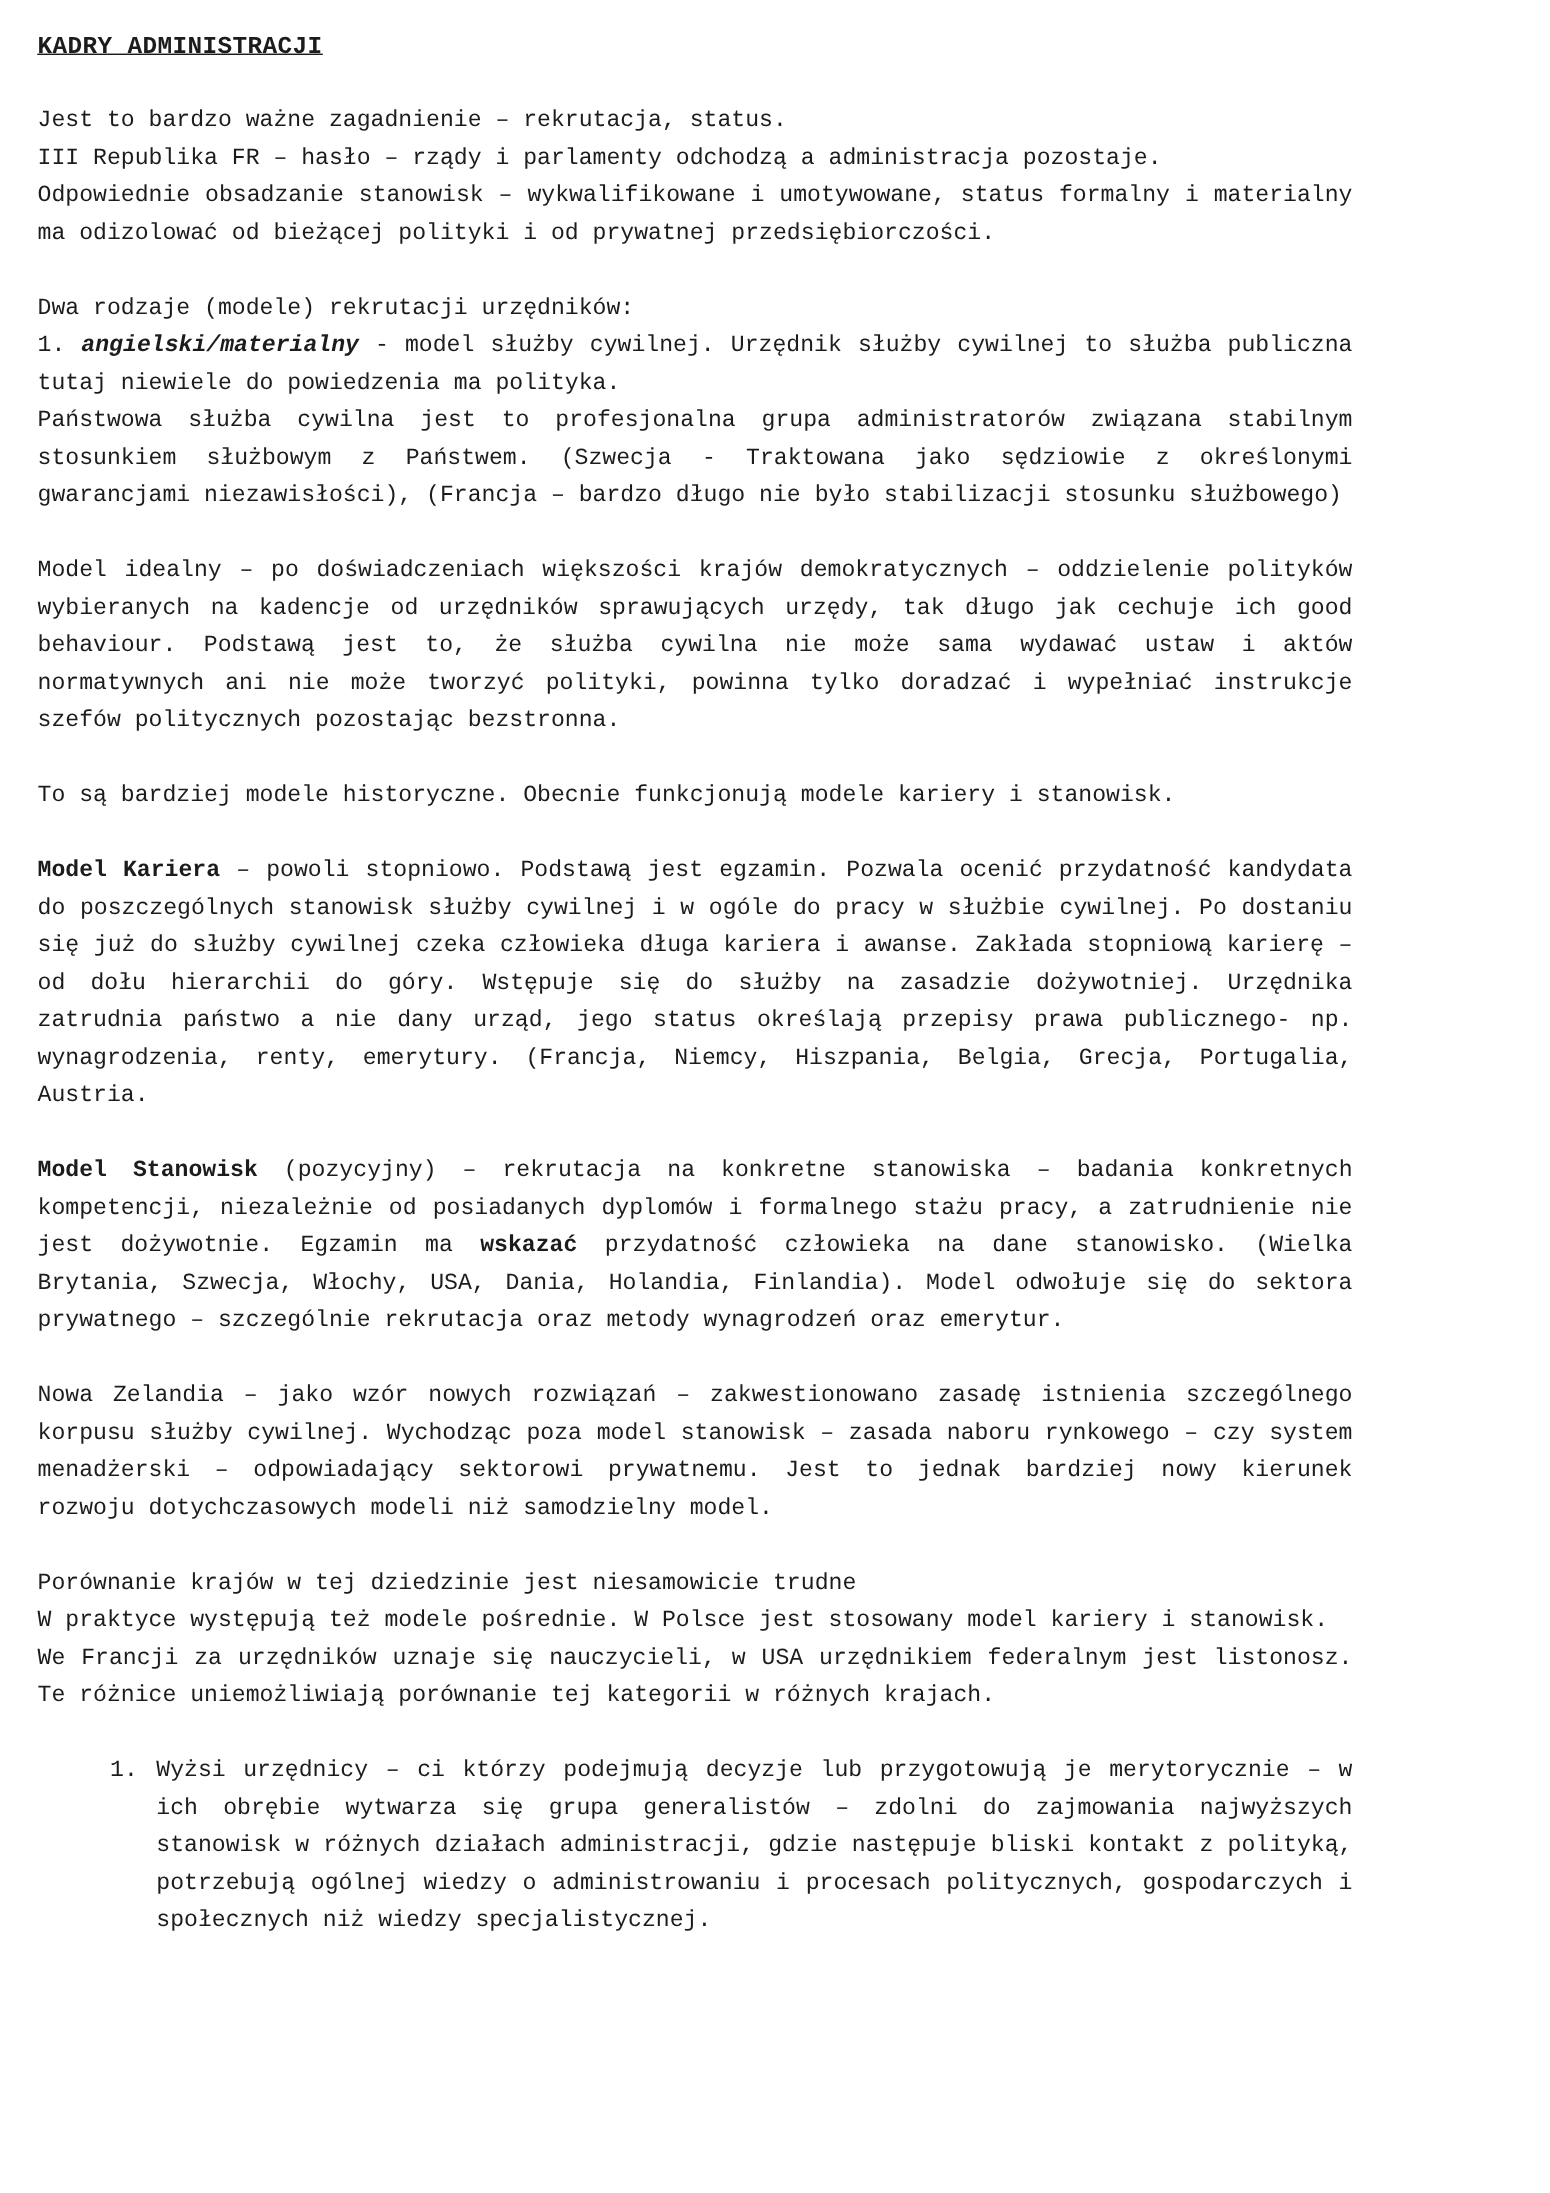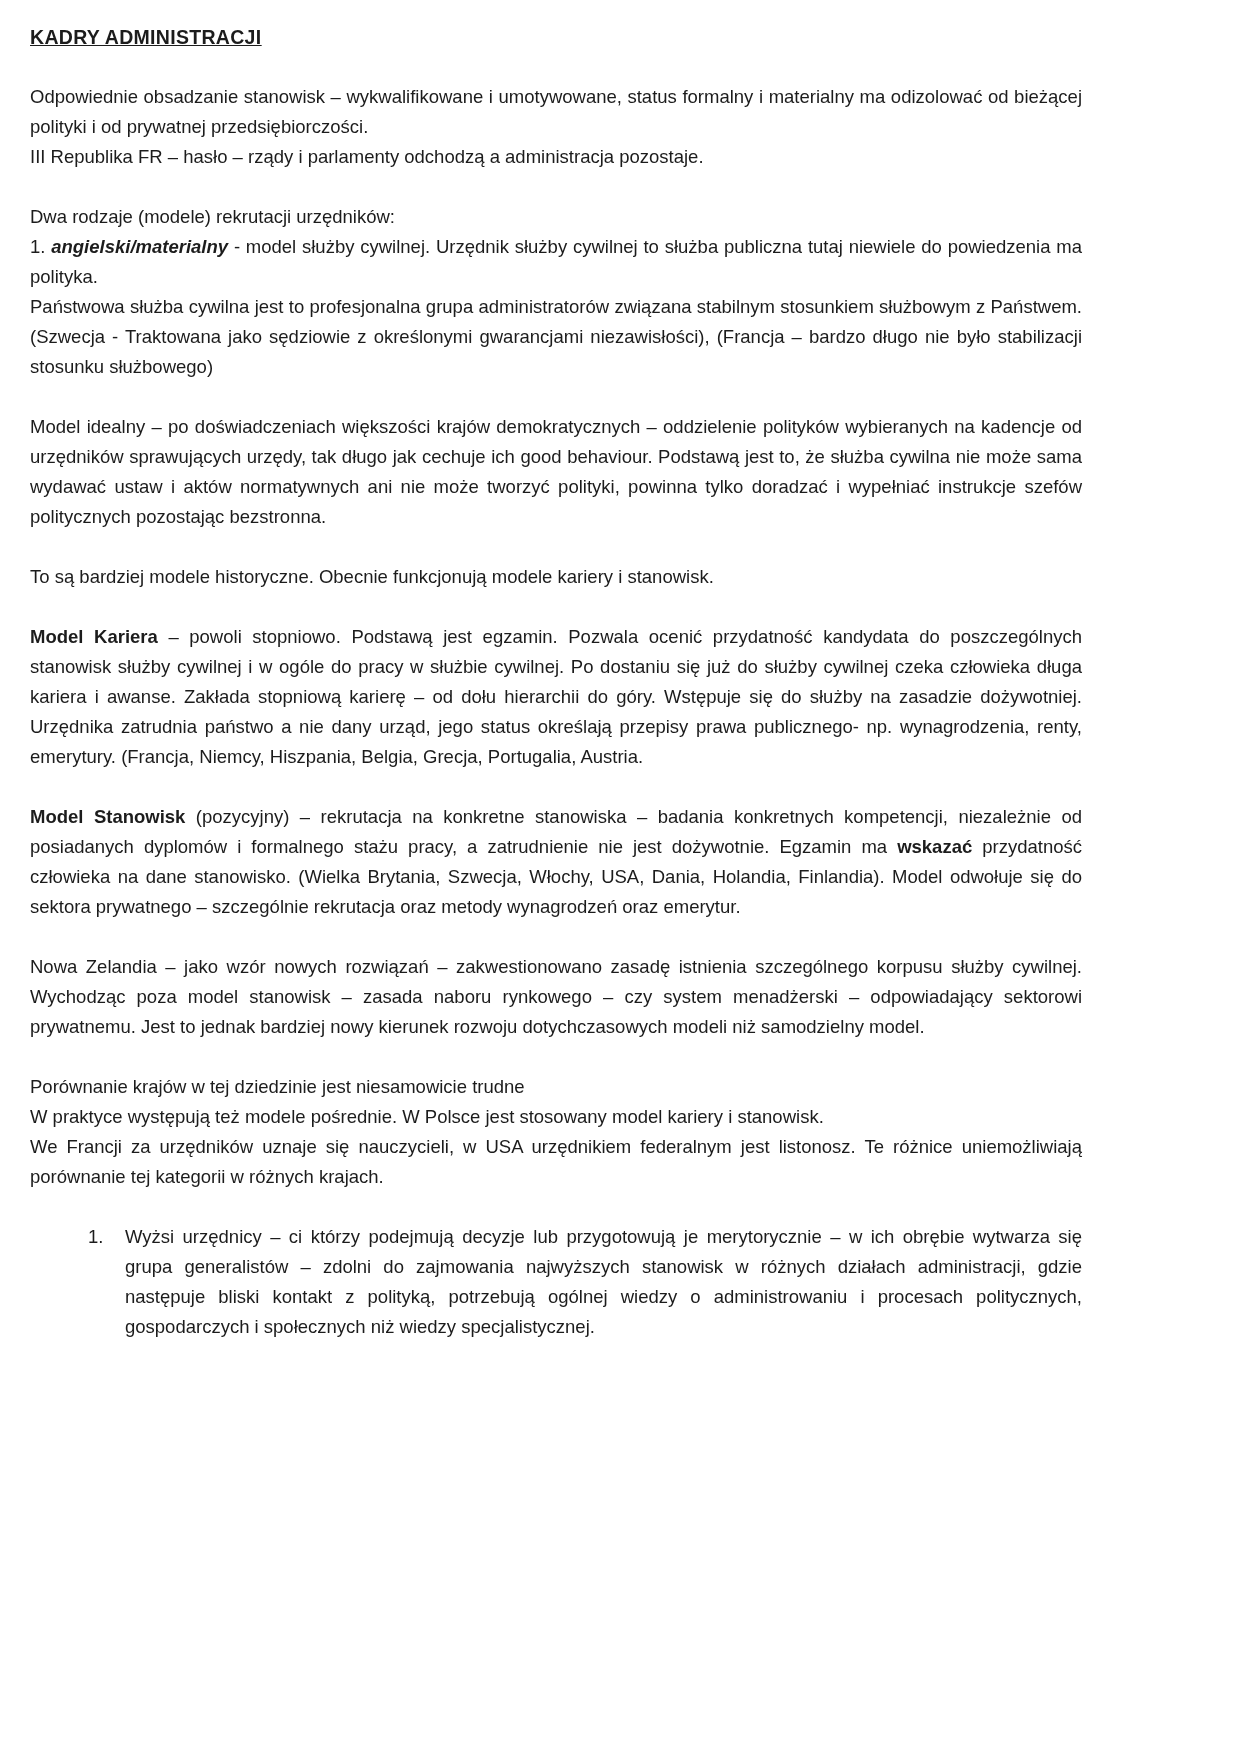--- a/index.html
+++ b/index.html
@@ -3,21 +3,21 @@
 <meta charset="utf-8">
 <style>
   * { box-sizing: border-box; }
   html, body { margin: 0; padding: 0; background: #ffffff; }
   .page {
     width: 1240px;
     min-height: 1754px;
     margin: 0 auto;
     background: #ffffff;
     color: #1c1c1c;
-    font-family: Liberation Sans, sans-serif;
+    font-family: Liberation Mono, monospace;
     font-size: 18.5px;
     line-height: 30px;
     padding: 22px 158px 52px 30px;
   }
   .doc-body p, .doc-body h1 { margin: 0; text-align: justify; }
   h1.heading {
     font-size: 19.5px;
     font-weight: bold;
     text-align: left;
     text-decoration: underline;
@@ -30,22 +30,23 @@
   p.list-item { position: relative; padding-left: 95px; }
   p.list-item .num { position: absolute; left: 58px; }
 </style>
 </head>
 <body>
 
 <div class="page" style="color: rgb(28, 28, 28); background: rgb(255, 255, 255);">
   <div class="doc-body">
       <h1 class="heading"><span class="b u">KADRY ADMINISTRACJI </span></h1>
       <div class="spacer"></div>
+      <p class="paragraph"><span>Jest to bardzo ważne zagadnienie – rekrutacja, status.</span></p>
+      <p class="paragraph"><span>III Republika FR – hasło – rządy i parlamenty odchodzą a administracja pozostaje.</span></p>
       <p class="paragraph"><span>Odpowiednie obsadzanie stanowisk – wykwalifikowane i umotywowane, status formalny i materialny ma odizolować od bieżącej polityki i od prywatnej przedsiębiorczości.</span></p>
-      <p class="paragraph"><span>III Republika FR – hasło – rządy i parlamenty odchodzą a administracja pozostaje.</span></p>
       <div class="spacer"></div>
       <p class="paragraph"><span>Dwa rodzaje (modele) rekrutacji urzędników:</span></p>
       <p class="paragraph"><span>1. </span><span class="b i">angielski/materialny</span><span>  - model służby cywilnej. Urzędnik służby cywilnej to służba publiczna tutaj niewiele do powiedzenia ma polityka.</span></p>
       <p class="paragraph"><span>Państwowa służba cywilna jest to profesjonalna grupa administratorów związana stabilnym stosunkiem służbowym z Państwem. (Szwecja -  Traktowana jako sędziowie z określonymi gwarancjami niezawisłości), (Francja – bardzo długo nie było stabilizacji stosunku służbowego)</span></p>
       <div class="spacer"></div>
       <p class="paragraph"><span>Model idealny – po doświadczeniach większości krajów demokratycznych – oddzielenie polityków wybieranych na kadencje od urzędników sprawujących urzędy, tak długo jak cechuje ich good behaviour. Podstawą jest to, że służba cywilna nie może sama wydawać ustaw i aktów normatywnych ani nie może tworzyć polityki, powinna tylko doradzać i wypełniać instrukcje szefów politycznych pozostając bezstronna.</span></p>
       <div class="spacer"></div>
       <p class="paragraph"><span>To są bardziej modele historyczne. Obecnie funkcjonują modele kariery i stanowisk.</span></p>
       <div class="spacer"></div>
       <p class="paragraph"><span class="b">Model Kariera</span><span> – powoli stopniowo. Podstawą jest egzamin. Pozwala ocenić przydatność kandydata do poszczególnych stanowisk służby cywilnej i w ogóle do pracy w służbie cywilnej. Po dostaniu się już do służby cywilnej czeka człowieka długa kariera i awanse. Zakłada stopniową karierę – od dołu hierarchii do góry. Wstępuje się do służby na zasadzie dożywotniej. Urzędnika zatrudnia państwo a nie dany urząd, jego status określają przepisy prawa publicznego- np. wynagrodzenia, renty, emerytury. (Francja, Niemcy, Hiszpania, Belgia, Grecja, Portugalia, Austria.</span></p>

